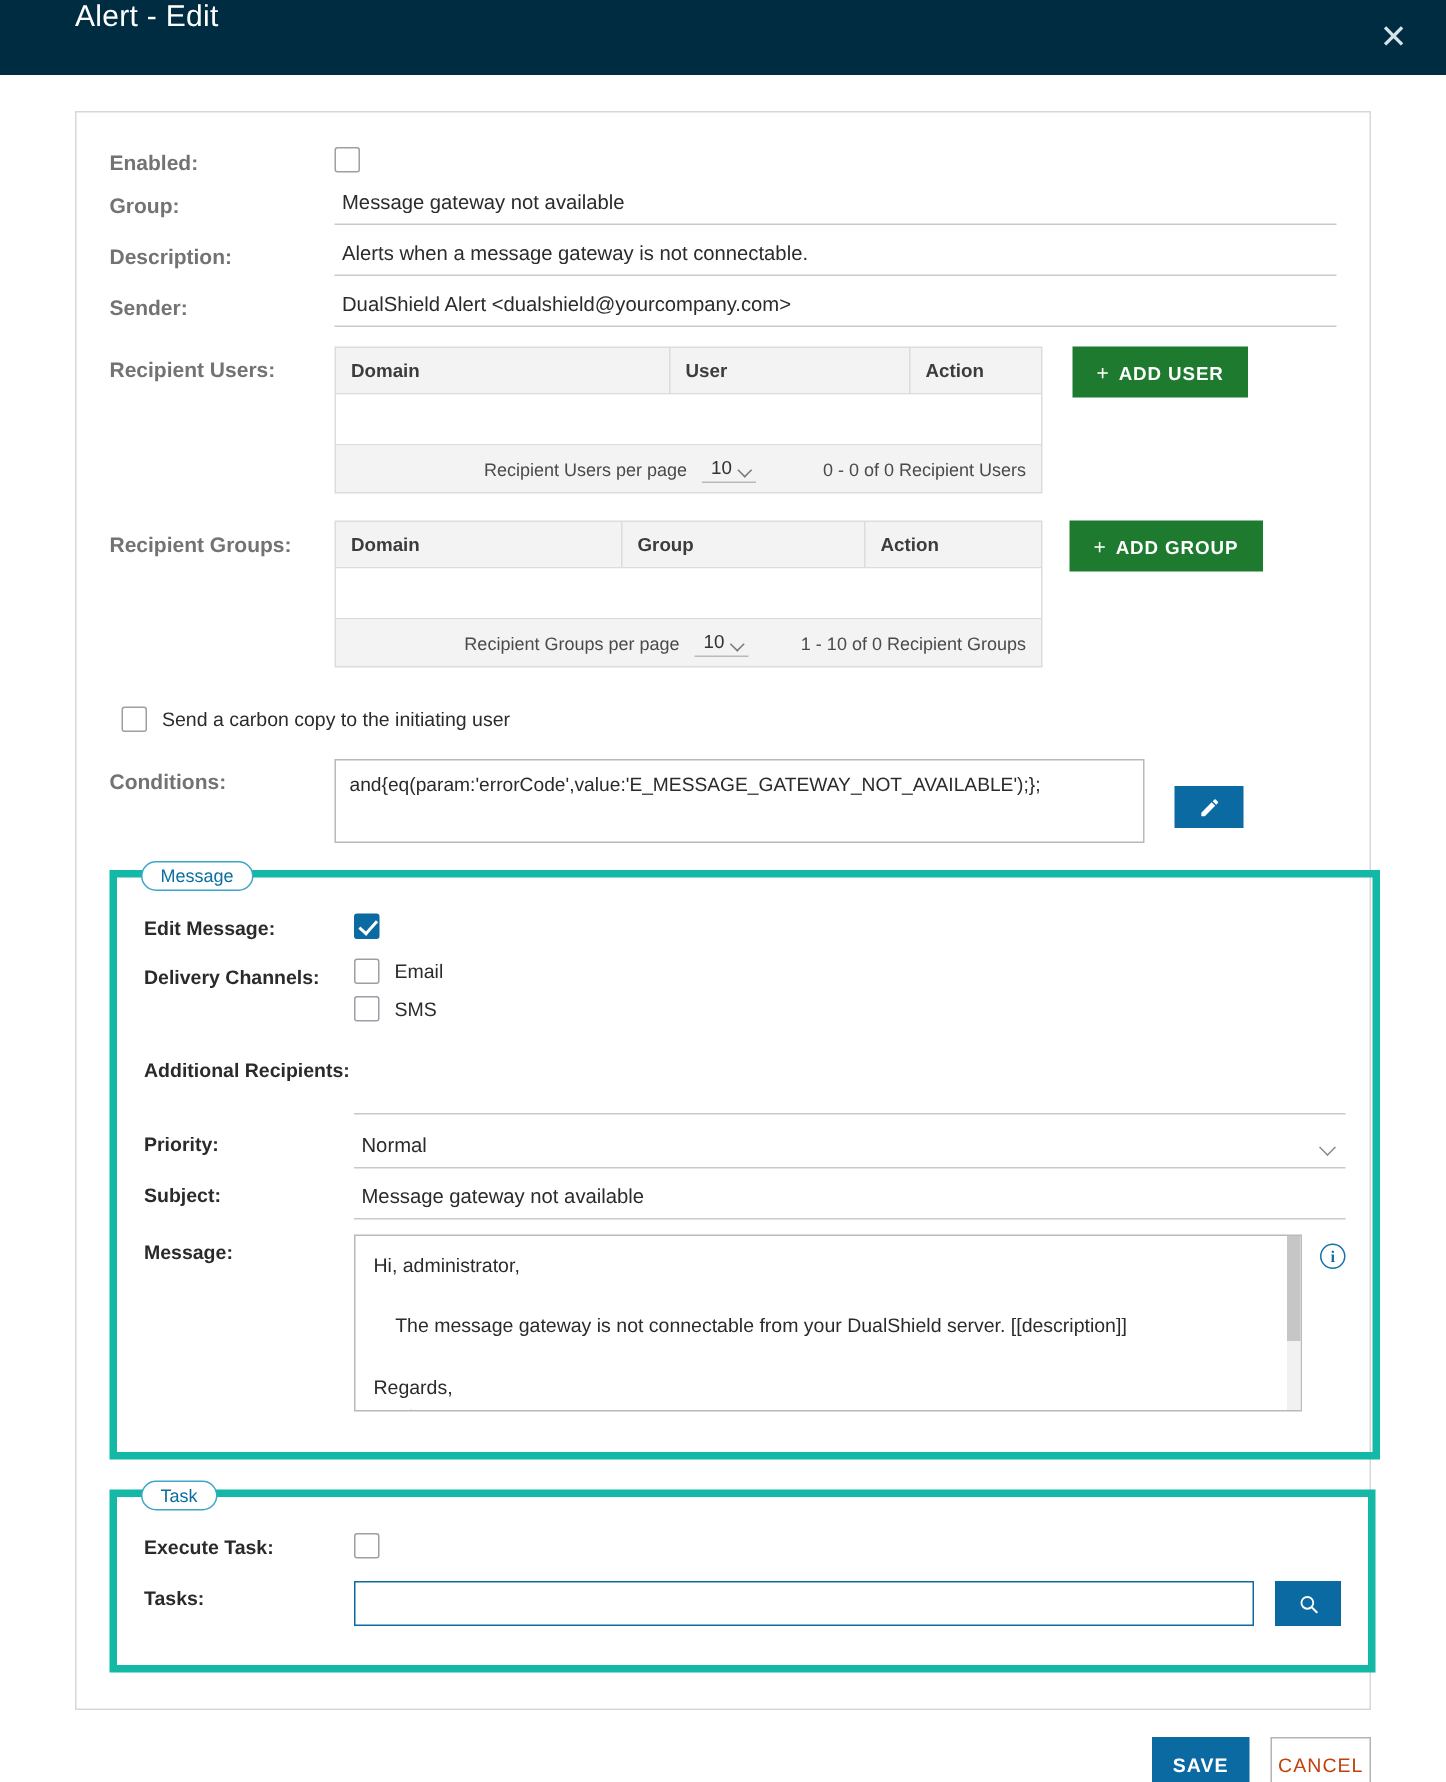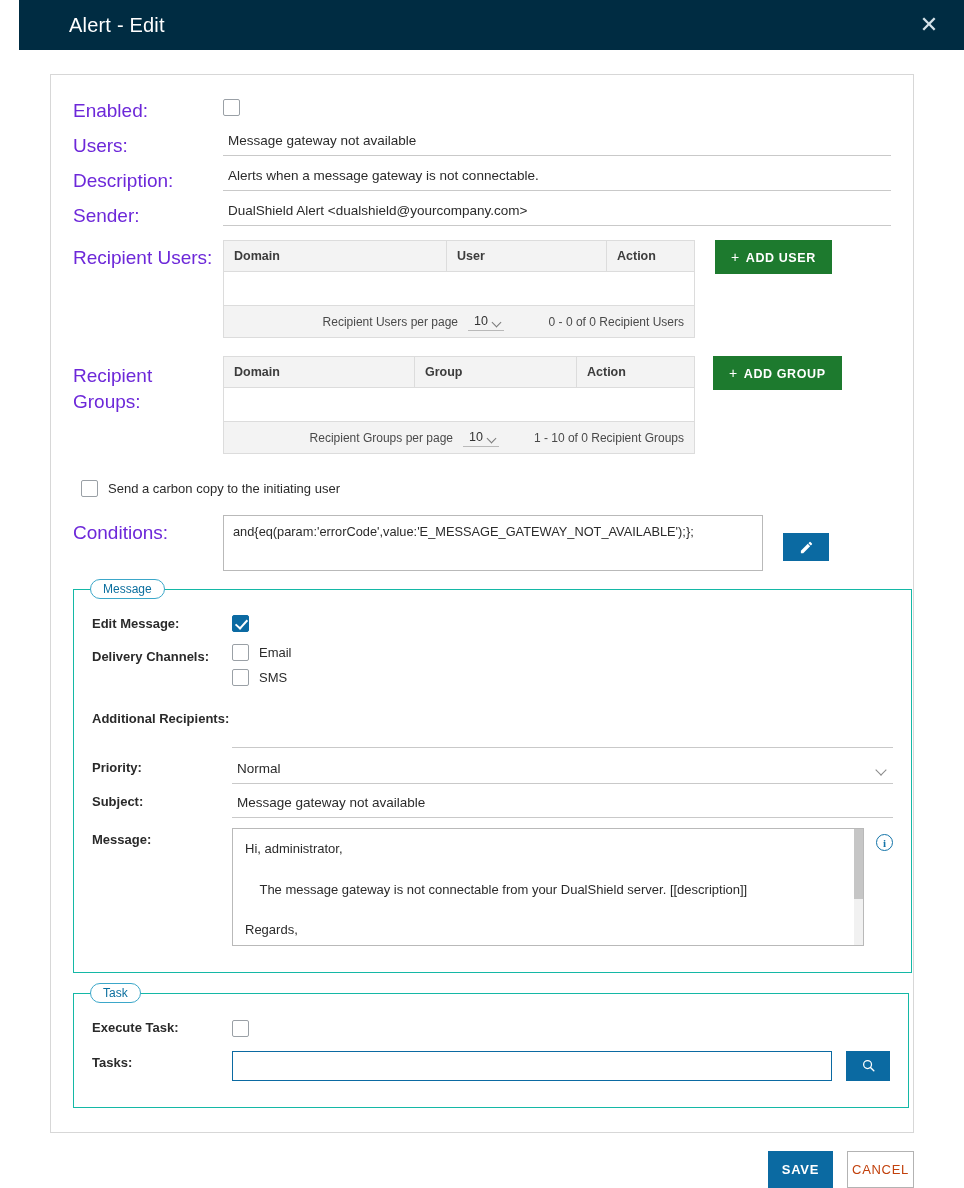--- a/index.html
+++ b/index.html
@@ -13,24 +13,23 @@
     position: relative;
     background: #ffffff;
     overflow: hidden;
   }
   
   .titlebar {
     height: 50px;
     background: #002c42;
     color: #ffffff;
     display: flex;
-    align-items: center;
+    align-items: flex-start;
     padding: 0 20px 0 50px;
     position: relative;
-    margin-left: 19px;
   }
   .titlebar .title {
     font-size: 20px;
     font-weight: 400;
     letter-spacing: .2px;
   }
   .close-btn {
     position: absolute;
     right: 22px; top: 50%;
     transform: translateY(-50%);
@@ -57,24 +56,24 @@
   }
   
   .row {
     display: flex;
     align-items: flex-start;
     margin-bottom: 6px;
   }
   .lbl {
     width: 150px;
     flex: 0 0 150px;
-    font-size: 19px;
-    color: #6d28d9;
+    font-size: 14px;
+    color: #737373;
     padding-top: 7px;
-    font-weight: 400;
+    font-weight: 700;
   }
   .fieldwrap { flex: 1 1 auto; }
   .underline-input {
     width: 100%;
     border: none;
     border-bottom: 1px solid #c9c9c9;
     font-size: 13.5px;
     color: #2b2b2b;
     padding: 5px 2px 7px 5px;
     background: transparent;
@@ -196,21 +195,21 @@
     display: inline-flex;
     align-items: center;
     justify-content: center;
     cursor: pointer;
     border: none;
     margin-left: 20px;
     margin-top: 18px;
   }
   
   .group {
-    border: 1px solid #14b8a6;
+    border: 5px solid #14b8a6;
     margin: 18px 0 0 0;
     padding: 22px 18px 16px 18px;
     position: relative;
   }
   .group-legend {
     position: absolute;
     top: -11px; left: 16px;
     background: #fff;
     padding: 2px 12px;
     border: 1px solid #3ba7c9;
@@ -361,21 +360,21 @@
     <div class="panel">
 
       <div class="row">
         <div class="lbl">Enabled:</div>
         <div class="fieldwrap" style="padding-top:5px;">
           <span class="cbx"></span>
         </div>
       </div>
 
       <div class="row">
-        <div class="lbl">Users:</div>
+        <div class="lbl">Group:</div>
         <div class="fieldwrap">
           <input class="underline-input" value="Message gateway not available" style="">
         </div>
       </div>
 
       <div class="row">
         <div class="lbl">Description:</div>
         <div class="fieldwrap">
           <input class="underline-input" value="Alerts when a message gateway is not connectable." style="">
         </div>

